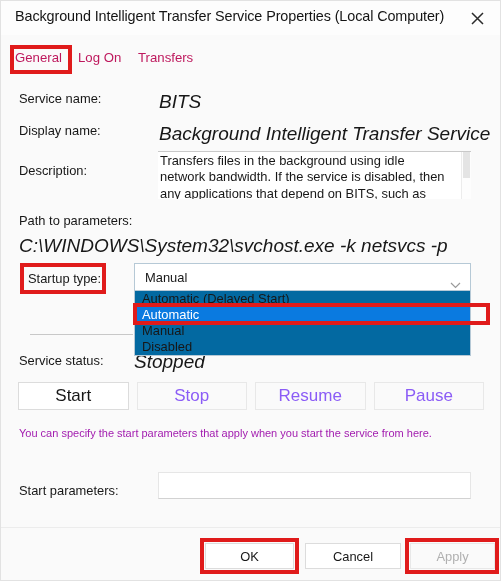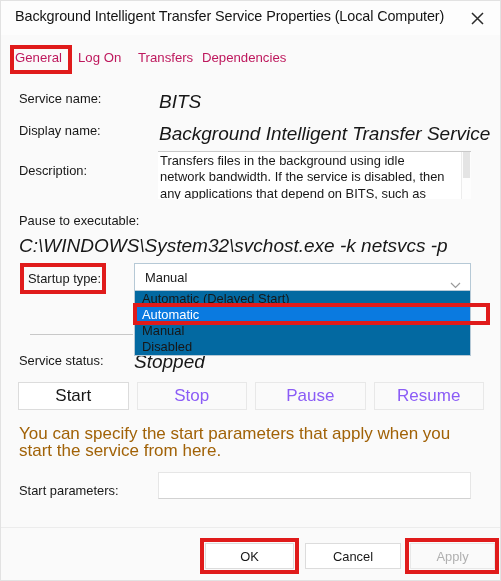--- a/index.html
+++ b/index.html
@@ -236,23 +236,23 @@
     border-color: #e8e8e8;
     cursor: default;
   }
 
   
   .help {
     position: absolute;
     left: 18px;
     top: 424px;
     width: 455px;
-    font-size: 17px;
+    font-size: 11px;
     line-height: 17px;
-    color: #a16207;
+    color: #a21caf;
   }
 
   
   .sp-lbl { left: 18px; top: 482px; }
   .sp-input {
     position: absolute;
     left: 157px;
     top: 471px;
     width: 313px;
     height: 27px;
@@ -324,38 +324,37 @@
       <svg width="13" height="13" viewBox="0 0 13 13" aria-hidden="true">
         <path d="M1 1 L12 12 M12 1 L1 12" stroke="#2b2b2b" stroke-width="1.5" fill="none"></path>
       </svg>
     </div>
   </div>
 
   <div class="tabstrip">
     <div class="tab tab-0">General</div>
     <div class="tab tab-1">Log On</div>
     <div class="tab tab-2">Transfers</div>
-    <div class="tab tab-3">Dependencies</div>
   </div>
 
   <div class="lbl row-svcname-lbl">Service name:</div>
   <div class="val row-svcname-val">BITS</div>
 
   <div class="lbl row-dispname-lbl">Display name:</div>
   <div class="val row-dispname-val">Background Intelligent Transfer Service</div>
 
   <div class="lbl row-desc-lbl">Description:</div>
   <div class="desc-box">
     <p class="desc-text">Transfers files in the background using idle network bandwidth. If the service is disabled, then any applications that depend on BITS, such as Windows</p>
     <div class="desc-scroll">
       <div class="desc-thumb"></div>
     </div>
   </div>
 
-  <div class="lbl path-lbl">Pause to executable:</div>
+  <div class="lbl path-lbl">Path to parameters:</div>
   <div class="val path-val">C:\WINDOWS\System32\svchost.exe -k netsvcs -p</div>
 
   <div class="lbl startup-lbl">Startup type:</div>
 
   <div class="combo">
     <span class="combo-val">Manual</span>
     <span class="combo-arrow">
       <svg width="11" height="7" viewBox="0 0 11 7" aria-hidden="true">
         <path d="M1 1 L5.5 5.5 L10 1" stroke="#9a9a9a" stroke-width="1.2" fill="none"></path>
       </svg>
@@ -370,22 +369,22 @@
   </div>
 
   <div class="sep-line"></div>
 
   <div class="lbl status-lbl">Service status:</div>
   <div class="val status-val">Stopped</div>
 
   <div class="ctrl-row">
     <div class="ctrl-btn">Start</div>
     <div class="ctrl-btn disabled">Stop</div>
+    <div class="ctrl-btn disabled">Resume</div>
     <div class="ctrl-btn disabled">Pause</div>
-    <div class="ctrl-btn disabled">Resume</div>
   </div>
 
   <div class="help">You can specify the start parameters that apply when you start the service from here.</div>
 
   <div class="lbl sp-lbl">Start parameters:</div>
   <input class="sp-input" type="text" placeholder="" style="">
 
   <div class="footer-sep"></div>
 
   <div class="ftr-btn btn-ok">OK</div>

